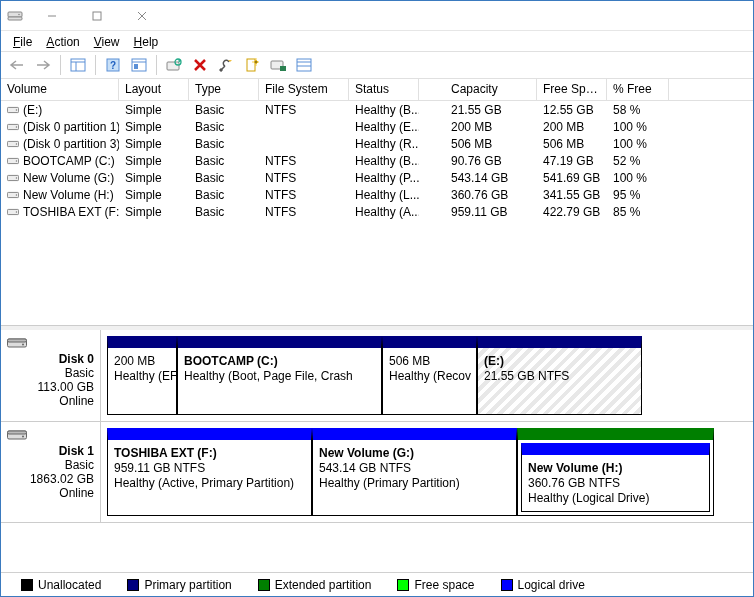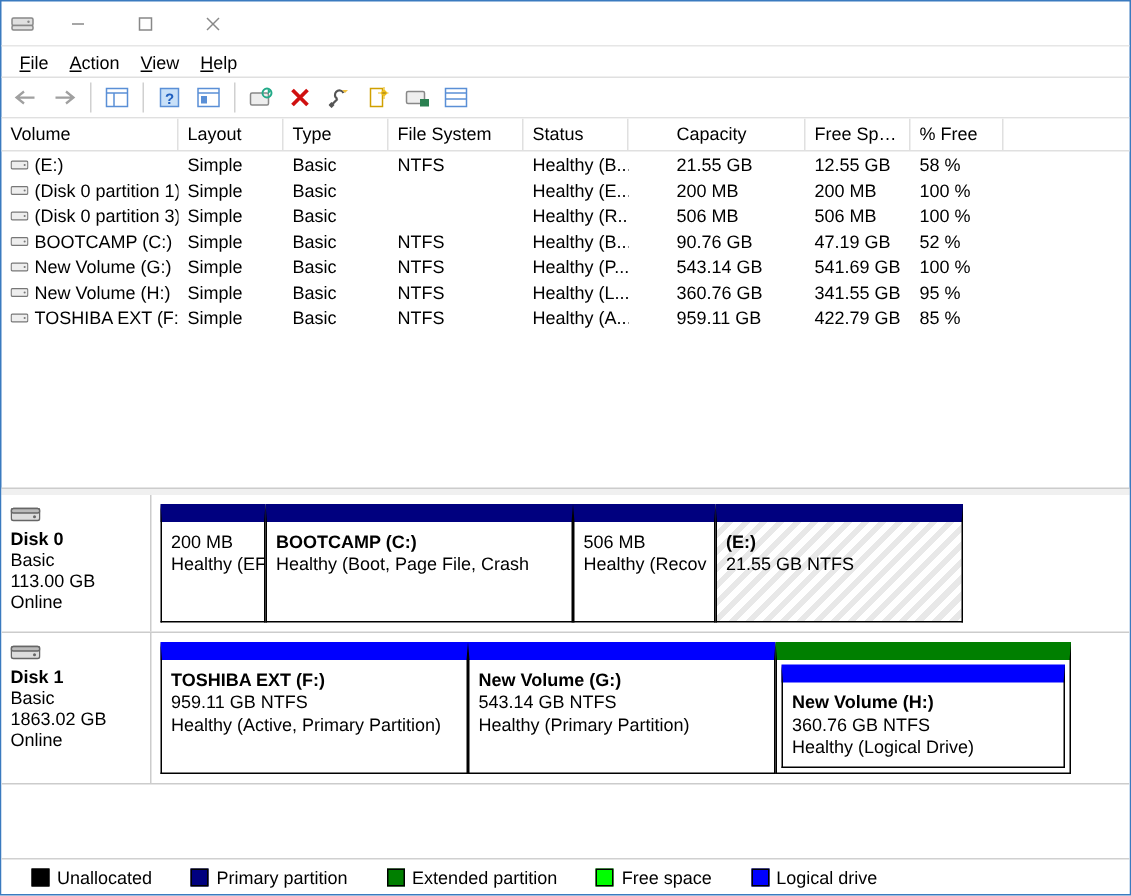--- a/index.html
+++ b/index.html
@@ -122,20 +122,21 @@
     border-bottom: 1px solid #ccc;
   }
   .disk-label {
     width: 100px;
     padding: 6px;
     font-size: 12px;
     border-right: 1px solid #ccc;
     display: flex;
     flex-direction: column;
     gap: 0;
+    text-align: right;
   }
   .disk-label .disk-icon { width: 20px; height: 14px; margin-bottom: 2px; }
   .disk-label .disk-name { font-weight: bold; }
   .disk-partitions {
     flex: 1;
     display: flex;
     padding: 6px 6px 6px 6px;
     gap: 0;
     overflow: hidden;
   }

